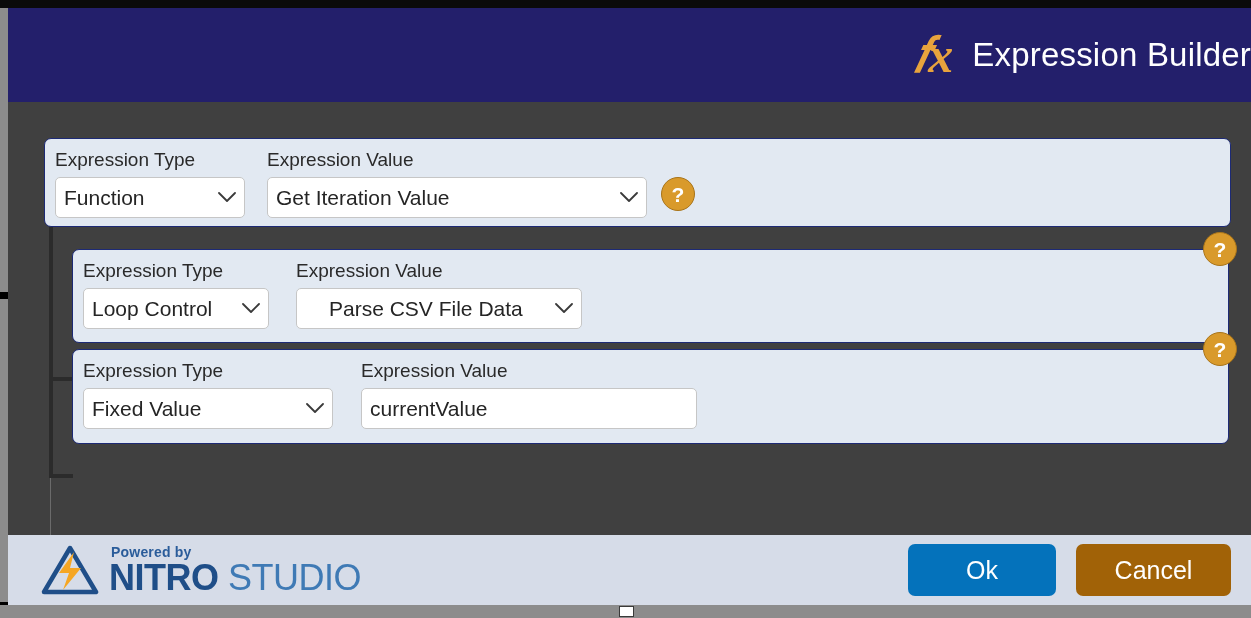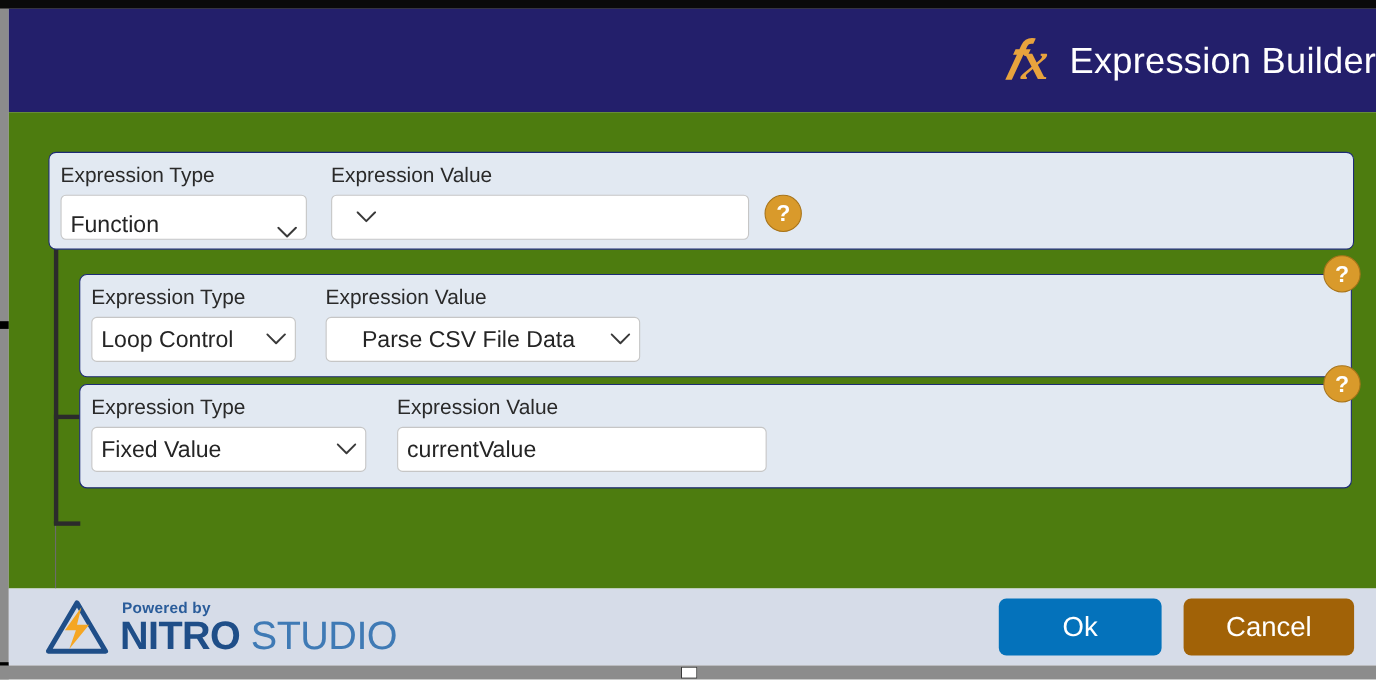--- a/index.html
+++ b/index.html
@@ -101,21 +101,21 @@
     letter-spacing: 0.2px;
   }
 
   
   .body-area {
     position: absolute;
     left: 8px;
     top: 102px;
     width: 1243px;
     height: 433px;
-    background: #4d7c0f;
+    background: #404040;
     overflow: hidden;
   }
 
   
   .trunk {
     position: absolute;
     left: 41px;
     top: 122px;
     width: 4px;
     height: 252px;
@@ -206,21 +206,21 @@
     display: inline-flex;
     align-items: center;
     flex: 0 0 auto;
   }
   .text-input {
     display: flex;
     align-items: center;
   }
 
   
-  .w-type-1 { width: 224px; align-items: flex-end; }
+  .w-type-1 { width: 190px; }
   .w-val-1  { width: 380px; }
   .w-type-2 { width: 186px; }
   .w-val-2  { width: 286px; padding-left: 32px; }
   .w-type-3 { width: 250px; }
   .w-val-3  { width: 336px; }
 
   .gap-1 { margin-left: 22px; }
   .gap-2 { margin-left: 27px; }
   .gap-3 { margin-left: 28px; }
 
@@ -356,20 +356,21 @@
               <svg width="18" height="11" viewBox="0 0 18 11">
                   <path d="M1 1 L9 9 L17 1" fill="none" stroke="#3a3a3a" stroke-width="1.8" stroke-linecap="round" stroke-linejoin="round"></path>
                 </svg>
             </span>
           </div>
         </div>
 
         <div class="field gap-1">
           <span class="field-label">Expression Value</span>
           <div class="fake-select w-val-1">
+            <span>Get Iteration Value</span>
             <span class="chev">
               <svg width="18" height="11" viewBox="0 0 18 11">
                   <path d="M1 1 L9 9 L17 1" fill="none" stroke="#3a3a3a" stroke-width="1.8" stroke-linecap="round" stroke-linejoin="round"></path>
                 </svg>
             </span>
           </div>
         </div>
 
         <div class="help-badge help-inline">?</div>
       </div>

